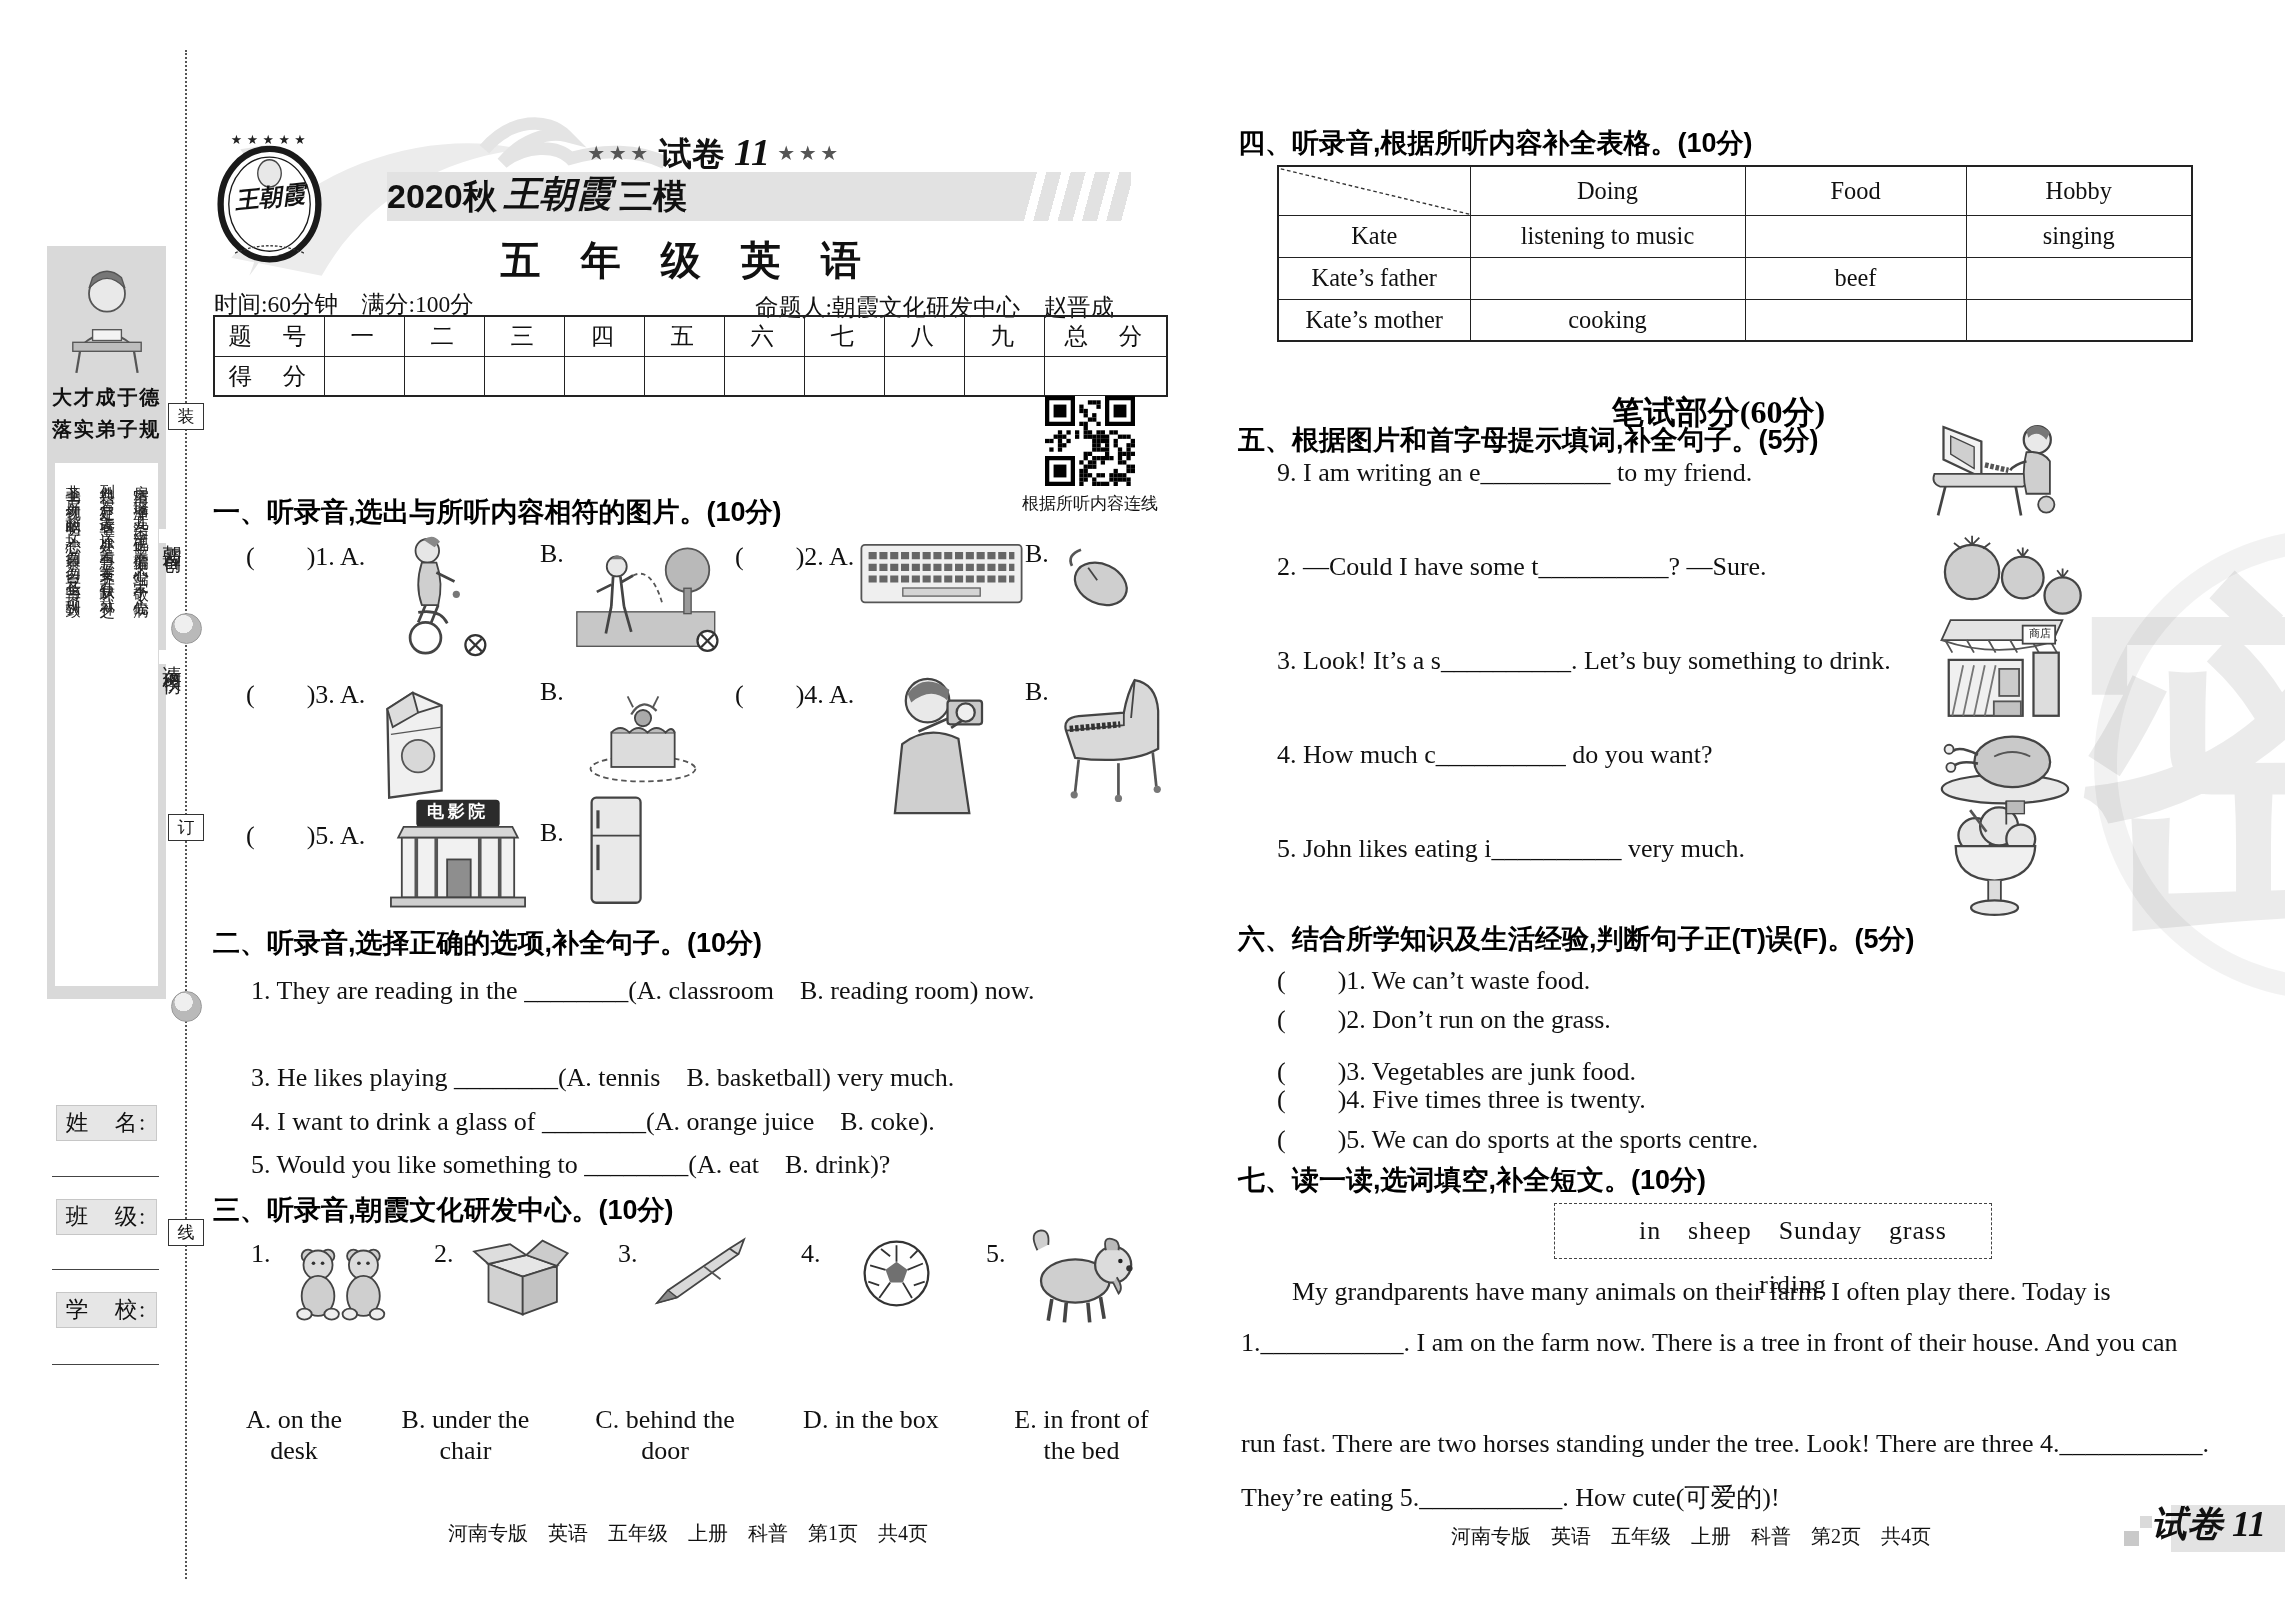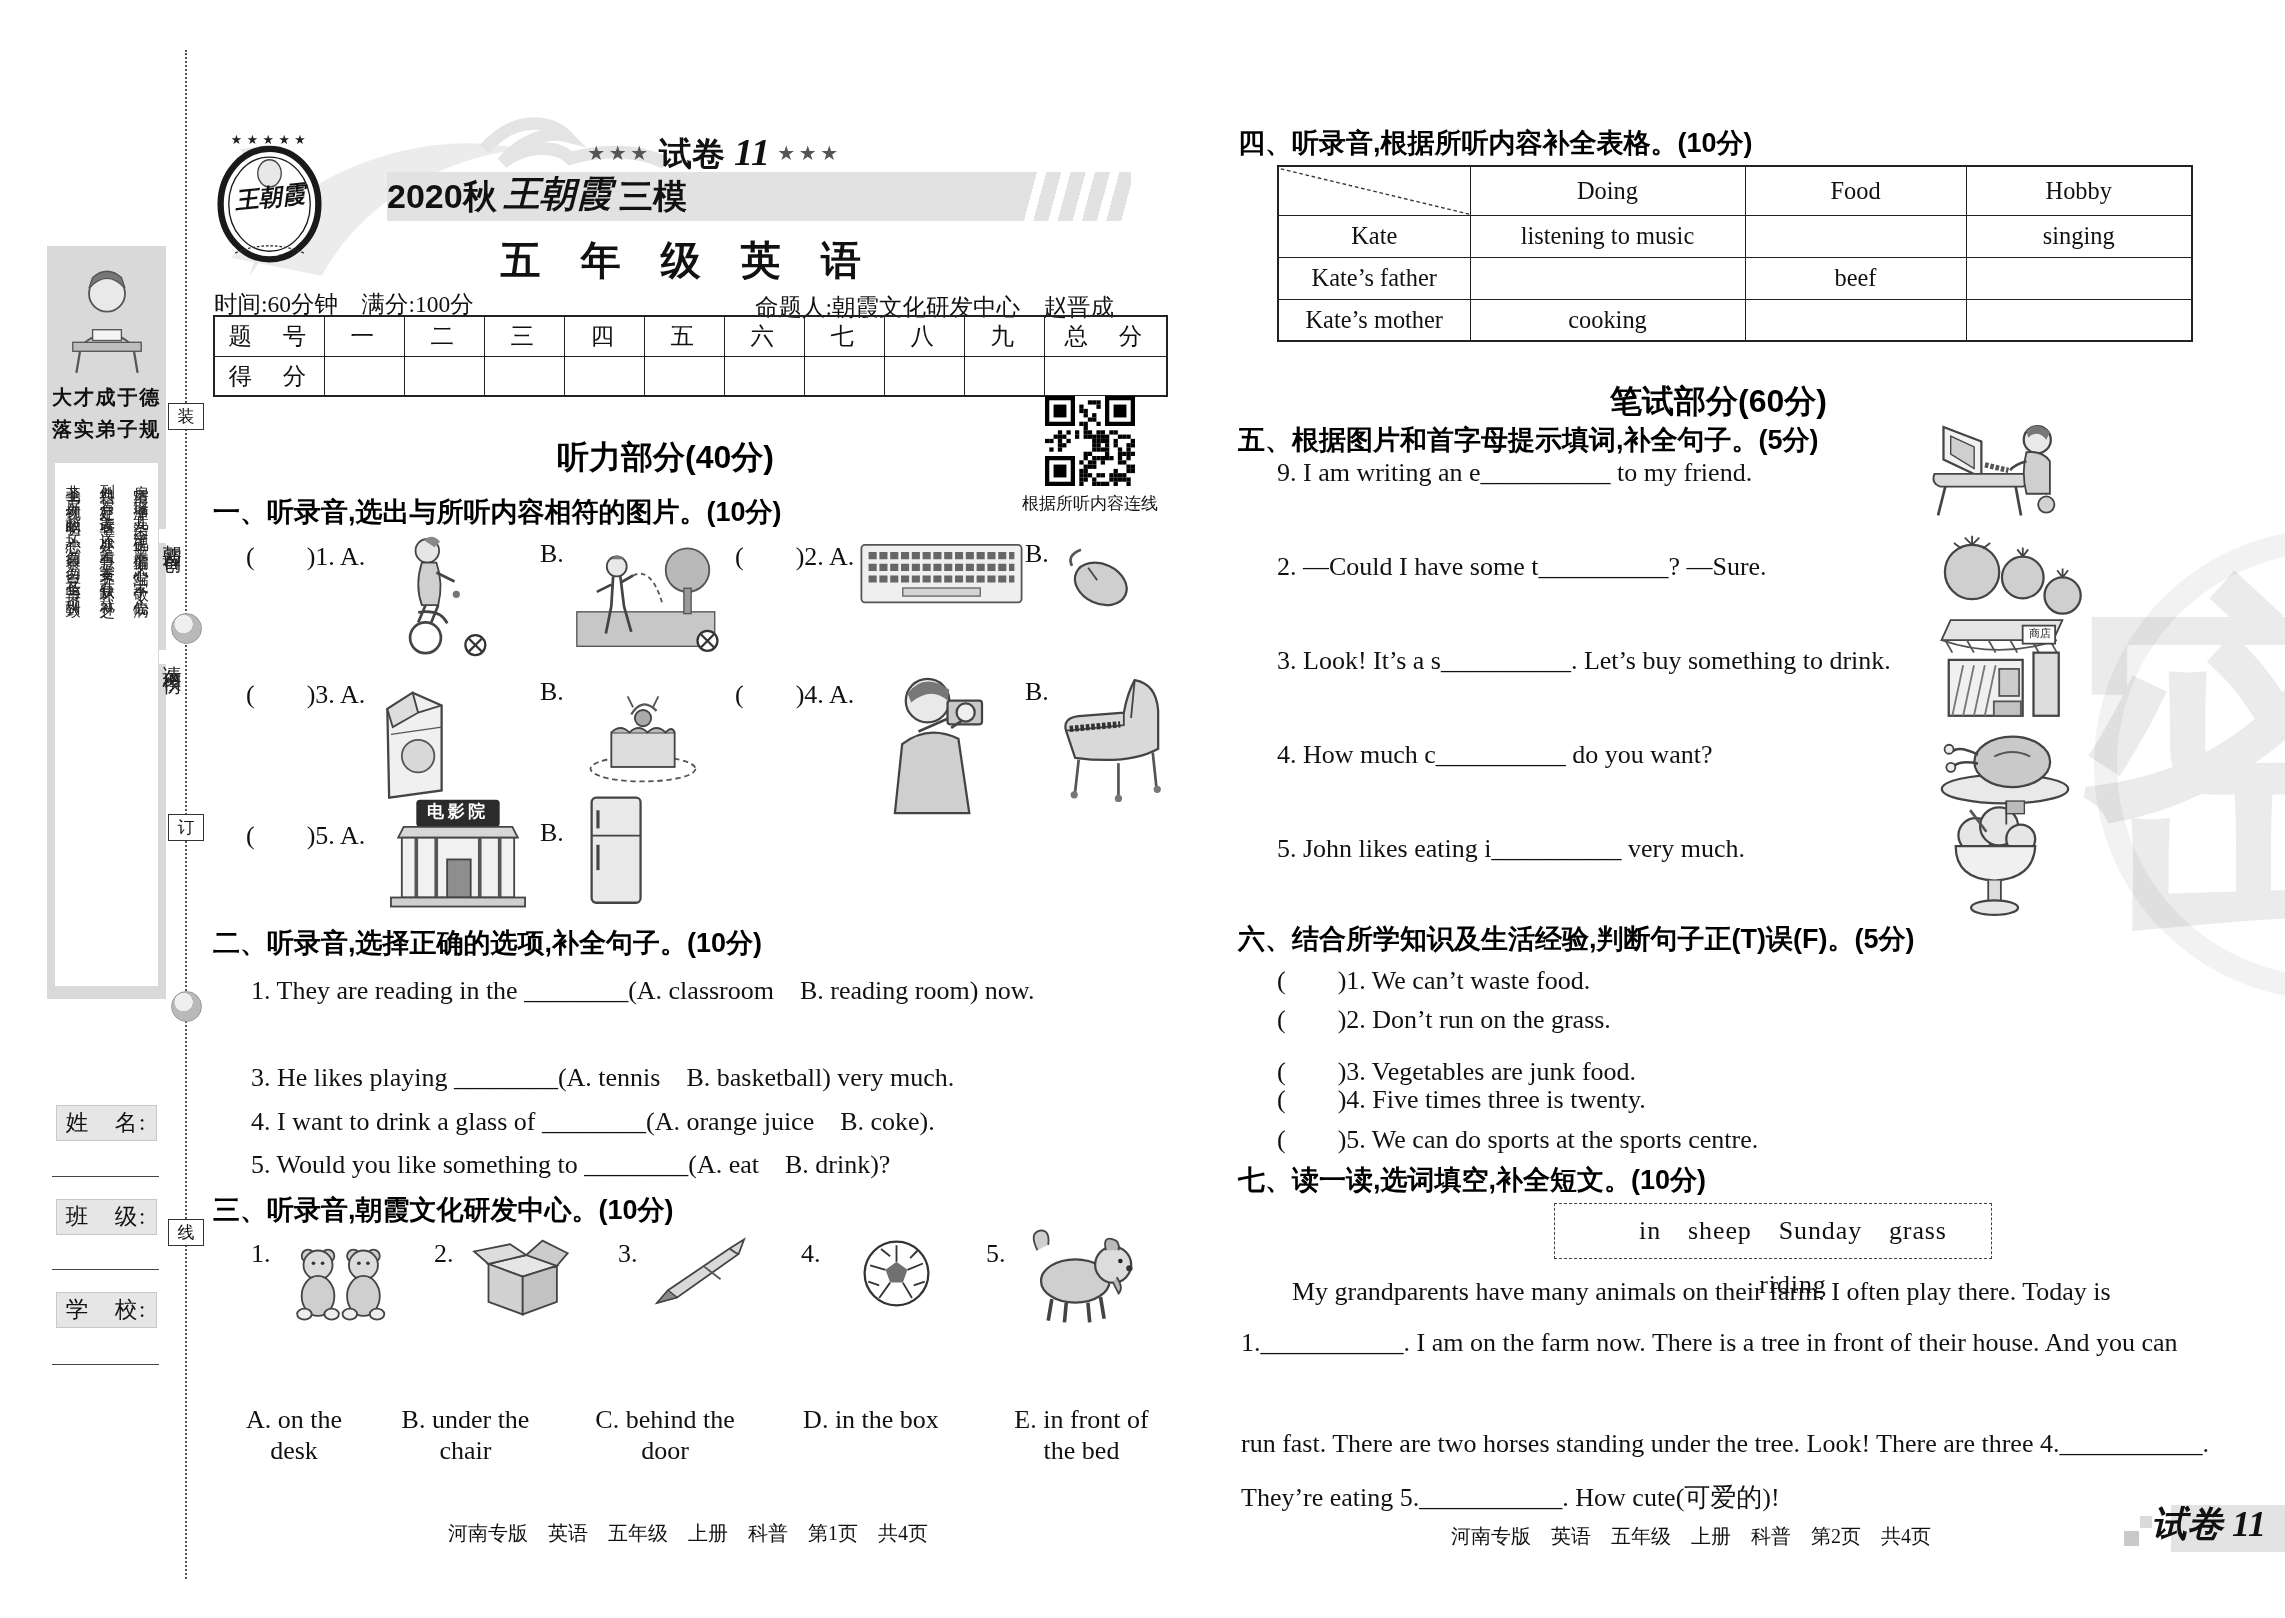--- a/index.html
+++ b/index.html
@@ -1,21 +1,21 @@
 <!DOCTYPE html>
 <html style="font-size:14.5px"><head>
 <meta charset="utf-8">
 <style>
   html,body{margin:0;padding:0;background:#f2f2f2;}
   .canvas{position:relative;width:2286px;height:1618px;background:#ffffff;overflow:hidden;
           font-family:"Liberation Serif",serif;color:#111;}
   .t{position:absolute;white-space:nowrap;}
   .hei{font-family:"Liberation Sans",sans-serif;font-weight:700;}
   .sec-title{font-family:"Liberation Sans",sans-serif;font-weight:700;font-size:27px;color:#000;}
-  .part-title{font-family:Liberation Sans, sans-serif;font-weight:700;font-size:32px;color:#000;text-align:center;}
+  .part-title{font-family:Liberation Serif, serif;font-weight:700;font-size:32px;color:#000;text-align:center;margin-top:11px;}
   .eng{font-size:26px;color:#111;}
   .center{text-align:center;}
   svg{display:block;}
   
   .sidebar{position:absolute;left:47px;top:246px;width:119px;height:753px;background:#d9d9d9;}
   .motto{position:absolute;width:119px;text-align:center;font-weight:700;font-size:20px;letter-spacing:1.8px;}
   .dzg-box{position:absolute;left:8.1px;top:217px;width:103px;height:523px;background:#ffffff;
            display:flex;justify-content:space-between;padding:9px 7.2px;box-sizing:border-box;}
   .dzg-col{display:flex;flex-direction:column;align-items:center;gap:8.1px;}
   .ph{writing-mode:vertical-rl;font-size:15.4px;letter-spacing:2.7px;color:#222;}
@@ -197,21 +197,20 @@
       <td></td>
           <td></td>
       <td></td>
           <td></td>
       <td></td>
           <td></td>
     </tr>
   </tbody>
     </table>
 
-  <div class="t part-title" style="left:213px;top:436px;width:905px">听力部分(40分)</div>
 
   <svg class="t" style="left:1045px;top:396px" width="90" height="90" viewBox="0 0 21 21" id="qr">
     <rect x="0" y="0" width="21" height="21" fill="#fff"></rect>
     <g id="qr-cells" fill="#000">
         <rect x="0" y="0" width="7" height="7"></rect>
         <rect x="1" y="1" width="5" height="5" fill="#fff"></rect>
         <rect x="2" y="2" width="3" height="3"></rect>
         <rect x="14" y="0" width="7" height="7"></rect>
         <rect x="15" y="1" width="5" height="5" fill="#fff"></rect>
         <rect x="16" y="2" width="3" height="3"></rect>

